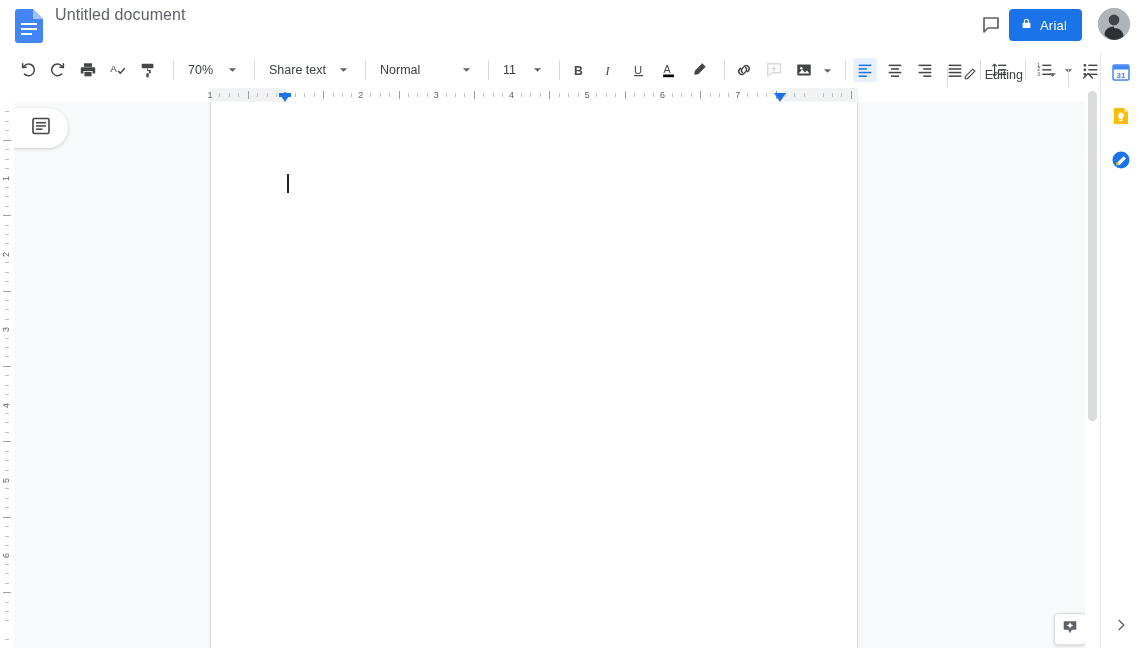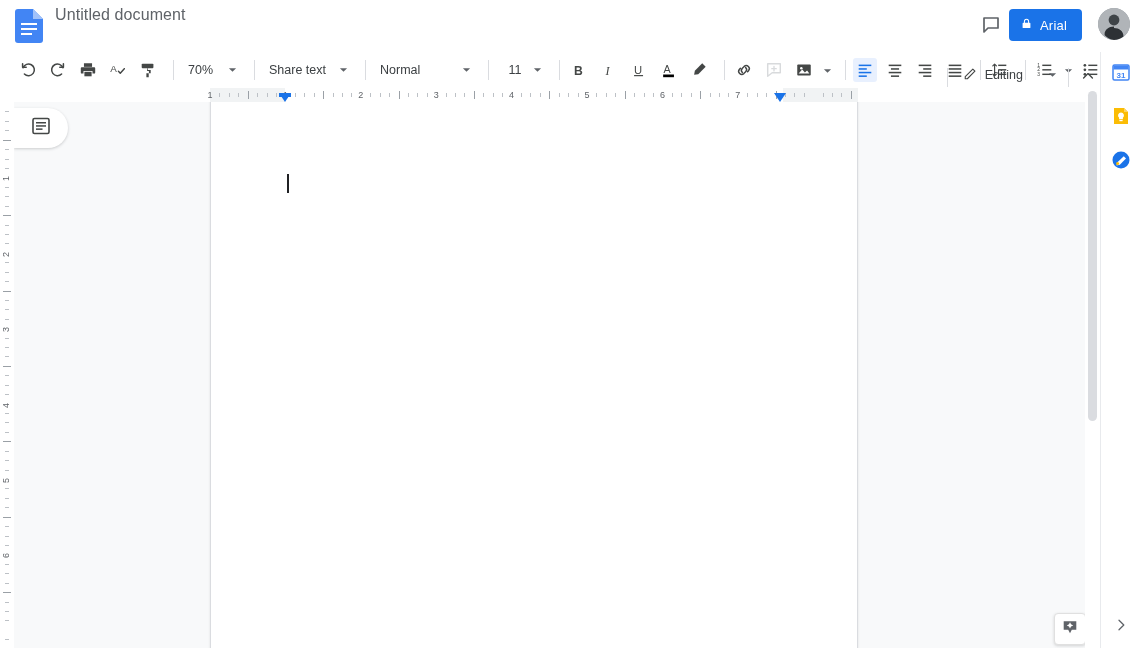--- a/index.html
+++ b/index.html
@@ -85,21 +85,21 @@
     height: 24px; display: flex; align-items: center;
     border-radius: 3px; cursor: pointer; flex: 0 0 auto;
     padding: 0 2px 0 7px; margin-right: 4px;
     font-size: 12.5px; color: #3c4043; white-space: nowrap;
   }
   .tb-combo .lbl { flex: 1 1 auto; }
   .tb-combo .caret { margin-left: 6px; margin-right: 4px; }
   .zoom-combo { width: 62px; }
   .style-combo { width: 92px; }
   .font-combo  { width: 104px; }
-  .size-combo  { width: 52px; text-align: center; }
+  .size-combo  { width: 52px; }
 
   .tb-right {
     position: absolute; right: 40px; top: 52px; height: 36px;
     display: flex; align-items: flex-end;
   }
   .mode-chip {
     height: 26px; display: flex; align-items: center; gap: 7px;
     padding: 0 4px 0 8px; border-radius: 3px; cursor: pointer;
     font-size: 12.5px; color: #3c4043;
   }

